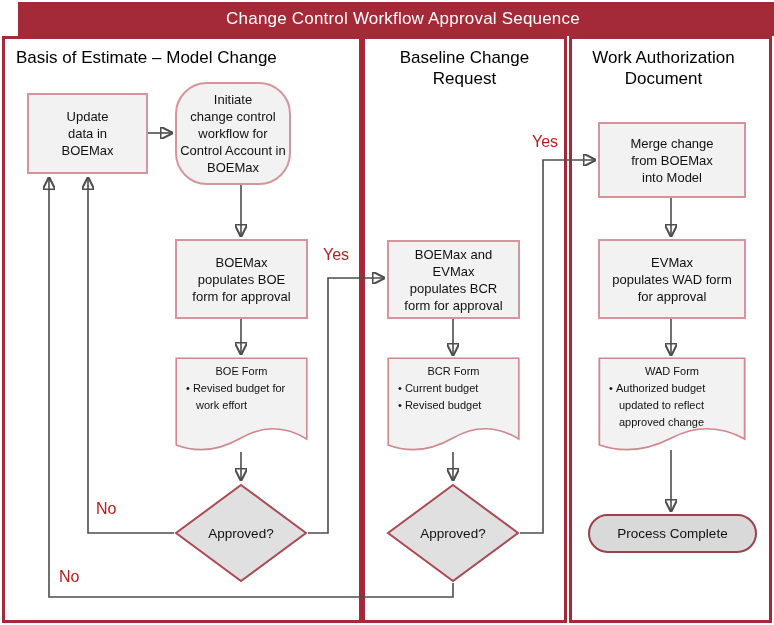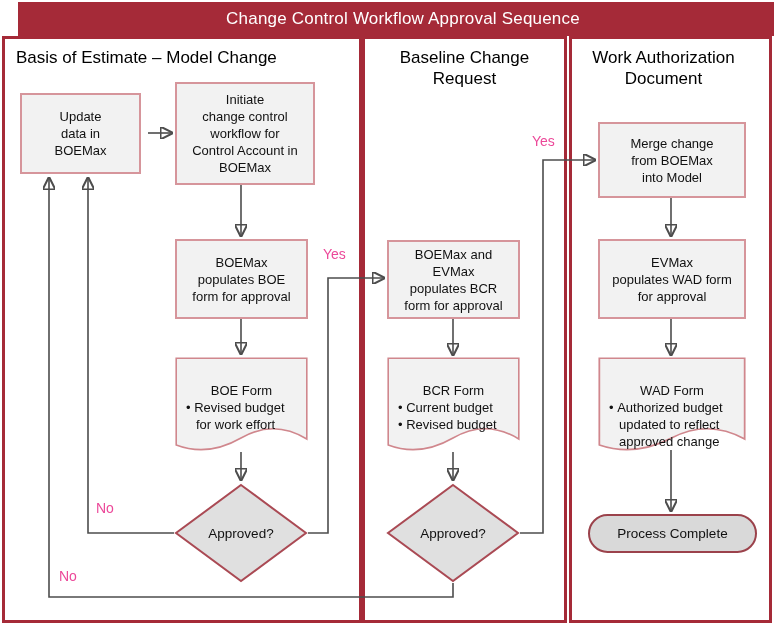--- a/index.html
+++ b/index.html
@@ -36,31 +36,31 @@
   .diamond{position:absolute;z-index:2;}
   .diamond svg{position:absolute;left:0;top:0;width:100%;height:100%;}
   .diamond svg polygon{fill:#E0E0E0;stroke:#AA4A54;stroke-width:2;}
   .diamond-label{
     position:absolute;inset:0;display:flex;align-items:center;justify-content:center;
     font-size:13.5px;
   }
   .doc{position:absolute;z-index:2;}
   .doc svg{position:absolute;left:0;top:0;width:100%;height:100%;}
   .doc svg path{fill:#F2F2F2;stroke:#D0878D;stroke-width:1.6;}
-  .doc-body{position:relative;padding:6px 6px 0 6px;font-size:13px;line-height:17px;margin-top:19px;}
+  .doc-body{position:relative;padding:6px 6px 0 6px;font-size:11px;line-height:17px;}
   .doc-title{text-align:center;}
   .bullet{text-align:left;padding-left:15px;text-indent:-10px;}
   .bullet::before{content:"\2022\00a0";}
 
   .pill{
     position:absolute;left:588px;top:514px;width:169px;height:39px;background:#D9D9D9;
     border:2.5px solid #9B424B;border-radius:20px;box-sizing:border-box;
     display:flex;align-items:center;justify-content:center;font-size:13.5px;z-index:2;
   }
-  .elabel{position:absolute;font-size:14px;color:#ec4899;z-index:4;white-space:nowrap;}
+  .elabel{position:absolute;font-size:16px;color:#b91c1c;z-index:4;white-space:nowrap;}
 </style>
 </head>
 <body>
 
 <div class="canvas">
 
   <div class="titlebar">Change Control Workflow Approval Sequence</div>
 
   <div class="colframe c1"></div>
   <div class="colframe c2"></div>
@@ -92,27 +92,27 @@
     <path d="M174,533 H88 V178" marker-end="url(#arr)"></path>
     <path d="M453,583 V597 H49 V178" marker-end="url(#arr)"></path>
     <path d="M453,319 V355" marker-end="url(#arr)"></path>
     <path d="M453,452 V480" marker-end="url(#arr)"></path>
     <path d="M520,533 H543 V160 H595" marker-end="url(#arr)"></path>
     <path d="M671,198 V236" marker-end="url(#arr)"></path>
     <path d="M671,319 V355" marker-end="url(#arr)"></path>
     <path d="M671,450 V511" marker-end="url(#arr)"></path>
   </svg>
 
-  <div class="box" style="left:20px;top:93px;width:121px;height:81px;">
+  <div class="box" style="left:27px;top:93px;width:121px;height:81px;">
     <div>Update</div>
     <div>data in</div>
     <div>BOEMax</div>
   </div>
 
-  <div class="box" style="left:175px;top:82px;width:140px;height:103px;">
+  <div class="box" style="left:175px;top:82px;width:116px;height:103px;border-radius:32px;">
     <div>Initiate</div>
     <div>change control</div>
     <div>workflow for</div>
     <div>Control Account in</div>
     <div>BOEMax</div>
   </div>
 
   <div class="box" style="left:175px;top:239px;width:133px;height:80px;">
     <div>BOEMax</div>
     <div>populates BOE</div>

